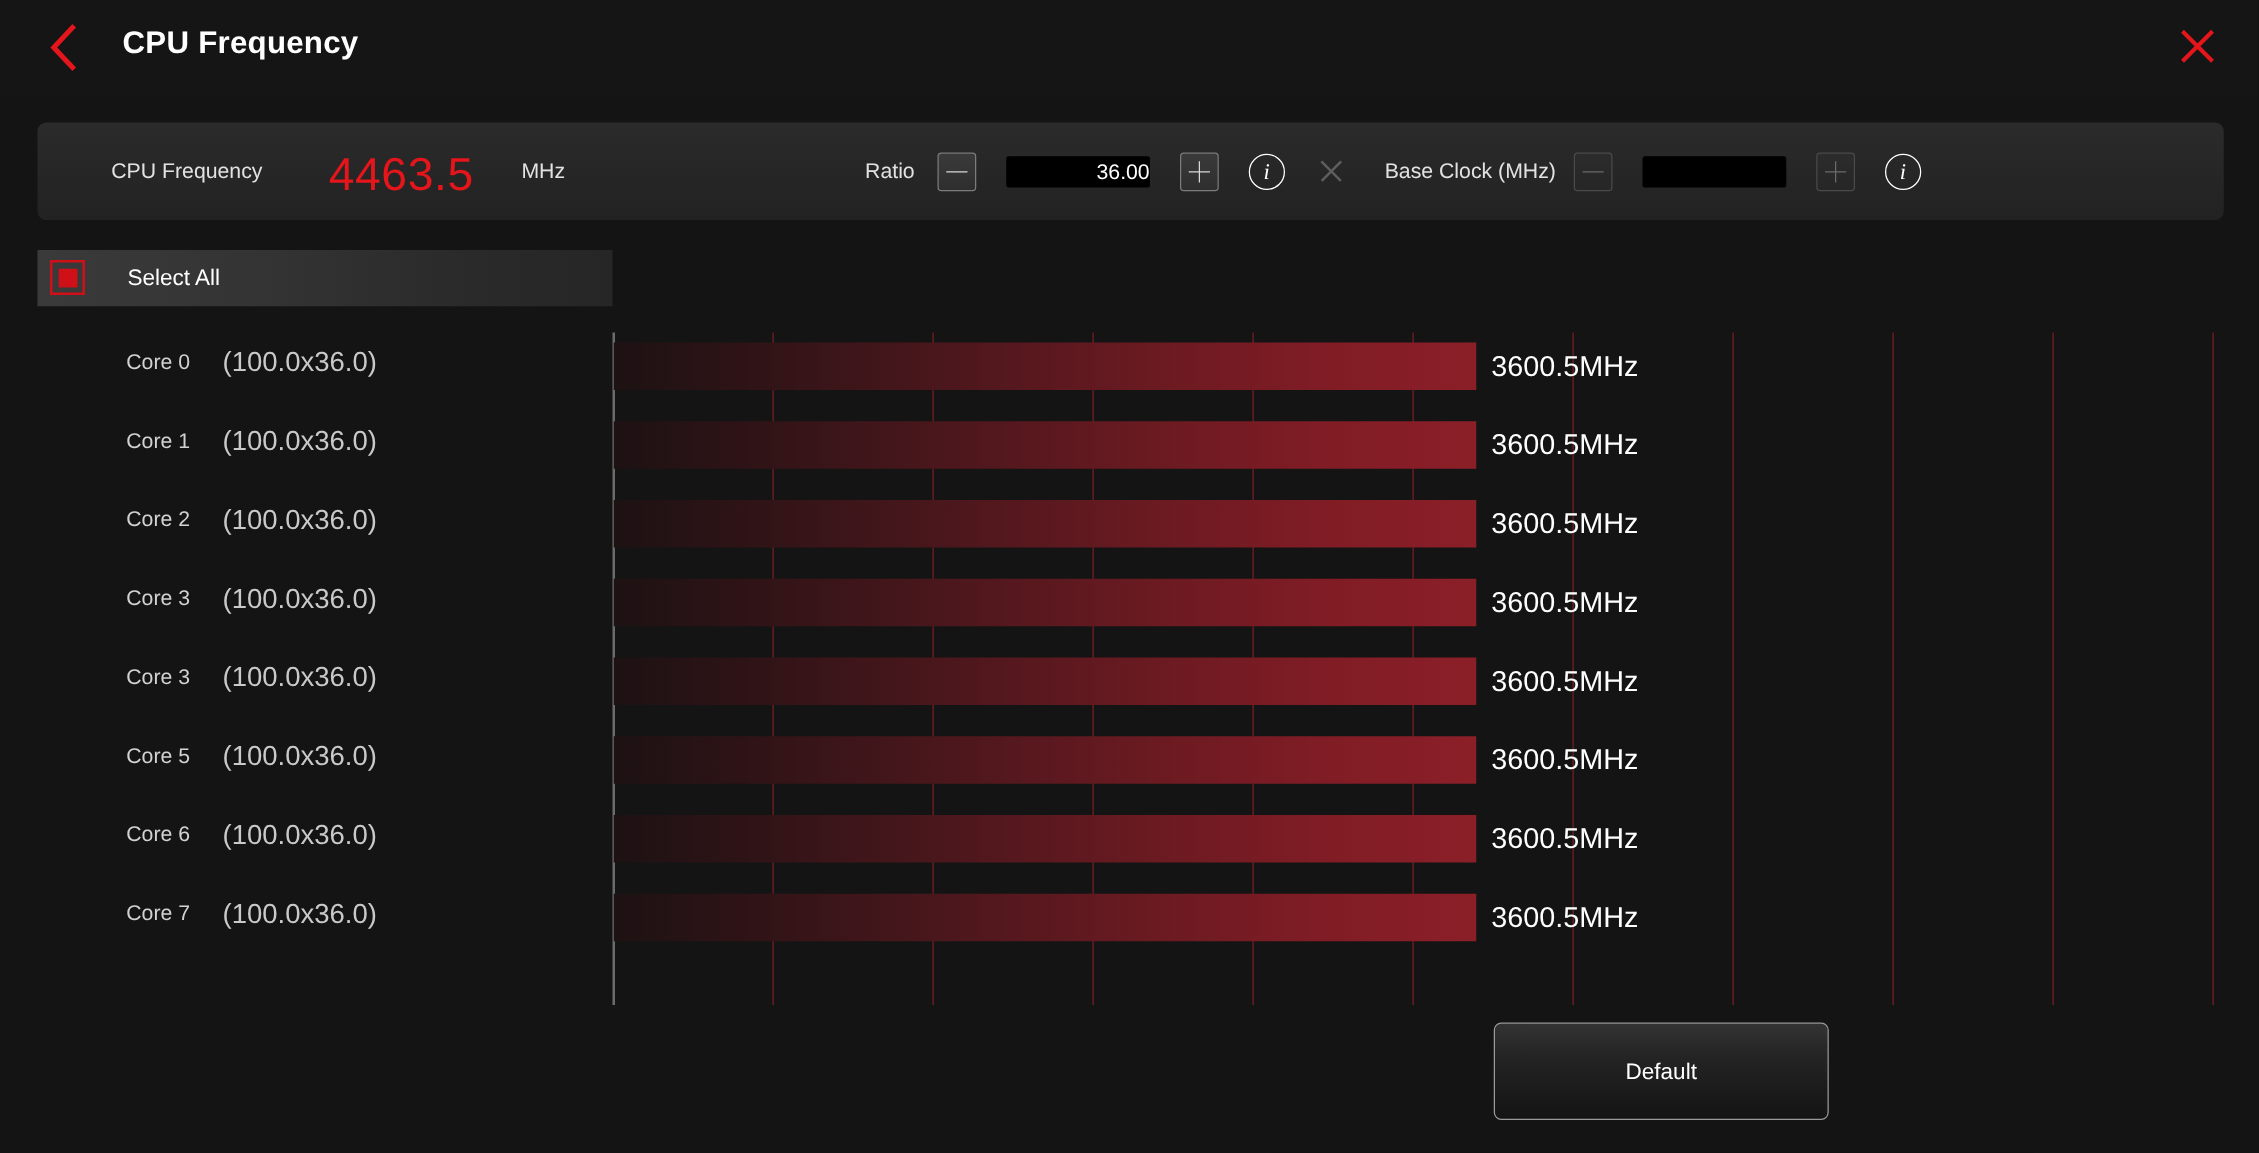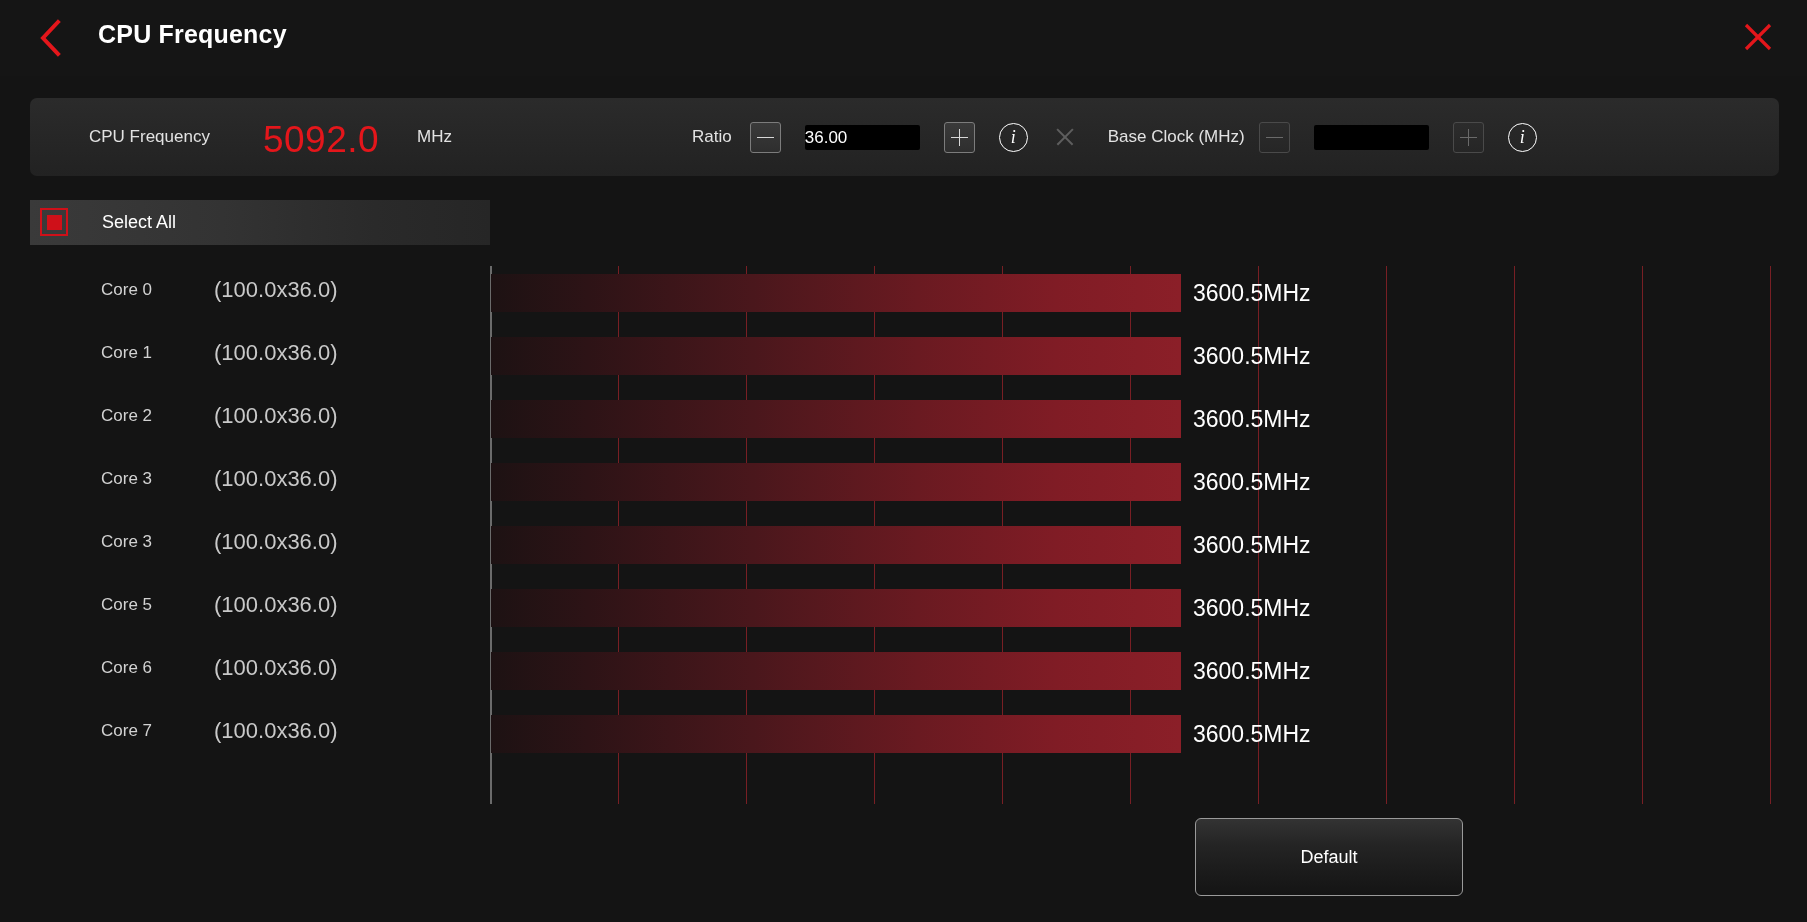--- a/index.html
+++ b/index.html
@@ -114,21 +114,21 @@
   .step-btn.disabled .step-glyph.plus::after { background: #6a6a6a; }
 
   .num-field {
     width: 115px; height: 25px;
     background: #000000;
     border: none;
     border-radius: 2px;
     color: #ffffff;
     font-family: "Liberation Sans", sans-serif;
     font-size: 17px;
-    text-align: left;
+    text-align: right;
     outline: none;
     padding: 0;
     box-sizing: border-box;
     line-height: 25px;
   }
 
   .info-icon {
     width: 29px; height: 29px;
     border: 1.8px solid #ffffff;
     border-radius: 50%;
@@ -193,21 +193,20 @@
   #core-list {
     position: absolute;
     left: 0; top: 258px;
     width: 490px;
   }
   .core-row {
     height: 63px;
     display: flex;
     align-items: center;
     cursor: pointer;
-    gap: 36px;
   }
   .core-name {
     margin-left: 101px;
     width: 77px;
     font-size: 17px;
     color: #d2d2d2;
   }
   .core-ratio {
     font-size: 22px;
     color: #c9c9c9;
@@ -288,21 +287,21 @@
       <line x1="3" y1="3" x2="27" y2="27" stroke="#e4161b" stroke-width="3.2" stroke-linecap="butt"></line>
       <line x1="27" y1="3" x2="3" y2="27" stroke="#e4161b" stroke-width="3.2" stroke-linecap="butt"></line>
     </svg>
   </div>
 </div>
 
 <div id="control-bar">
 
   <span id="cpu-freq-label" class="cb-label">CPU Frequency</span>
 
-  <span id="cpu-freq-value">5092.0</span>
+  <span id="cpu-freq-value">4463.5</span>
 
   <span id="cpu-freq-unit" class="cb-label">MHz</span>
 
   <span id="ratio-label" class="cb-label">Ratio</span>
 
   <span class="gap-18"></span>
   <div class="step-btn">
     <span class="step-glyph minus"></span>
   </div>
 

